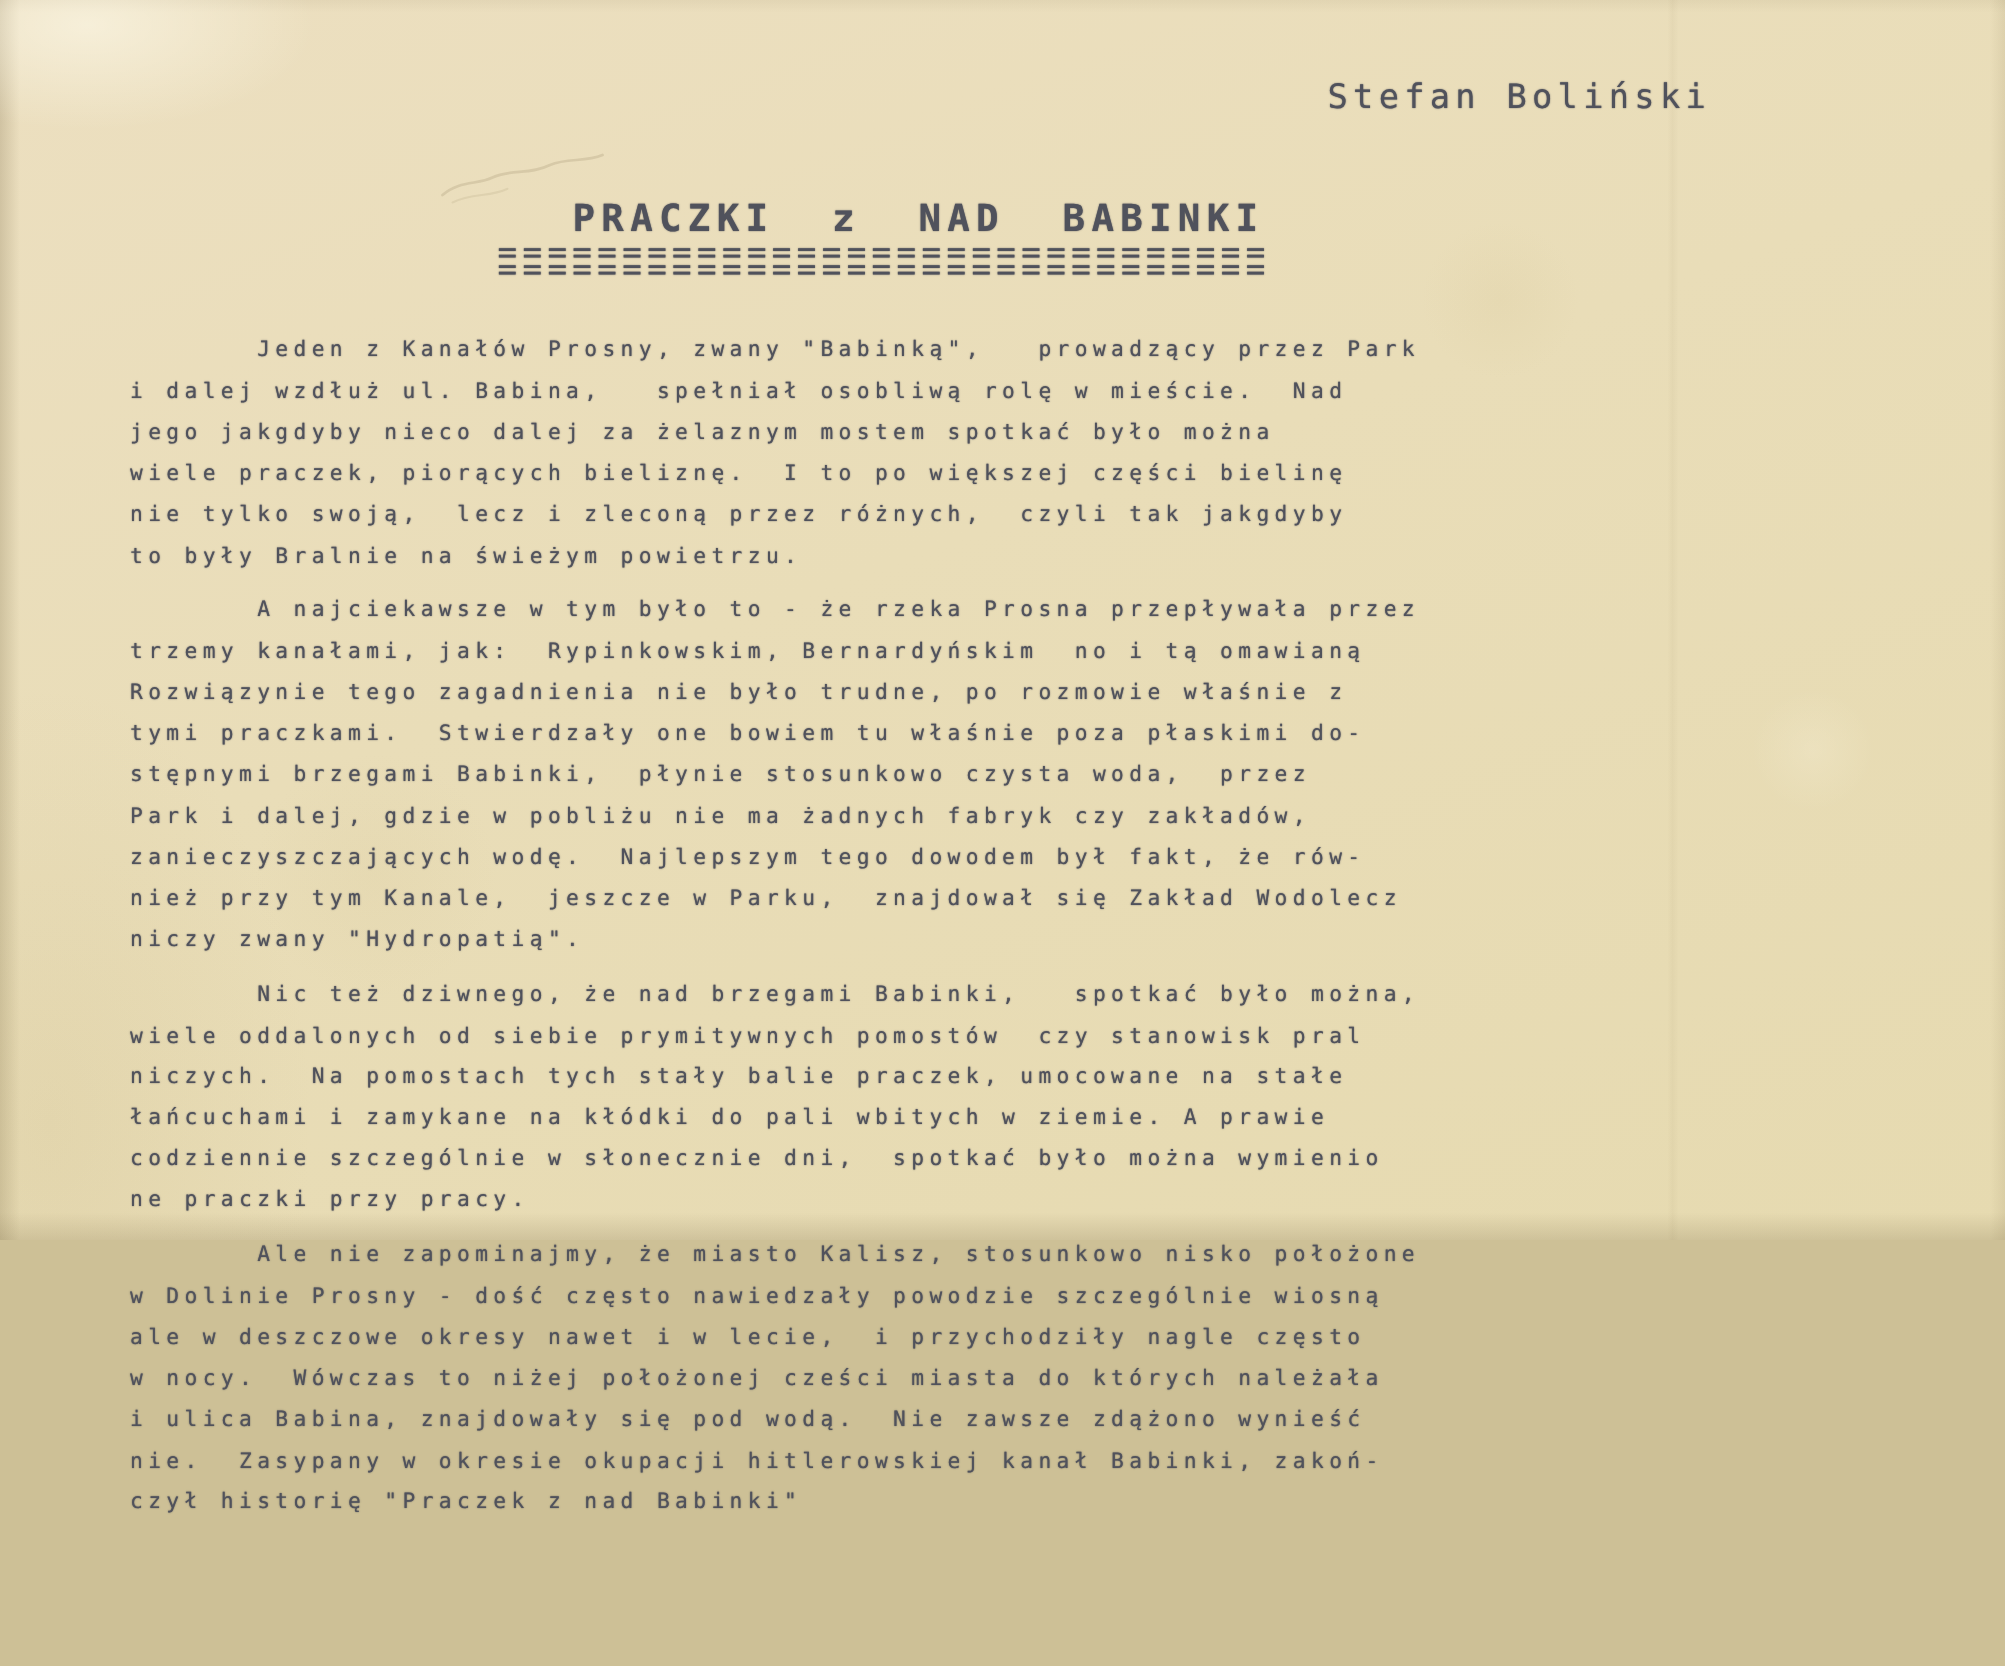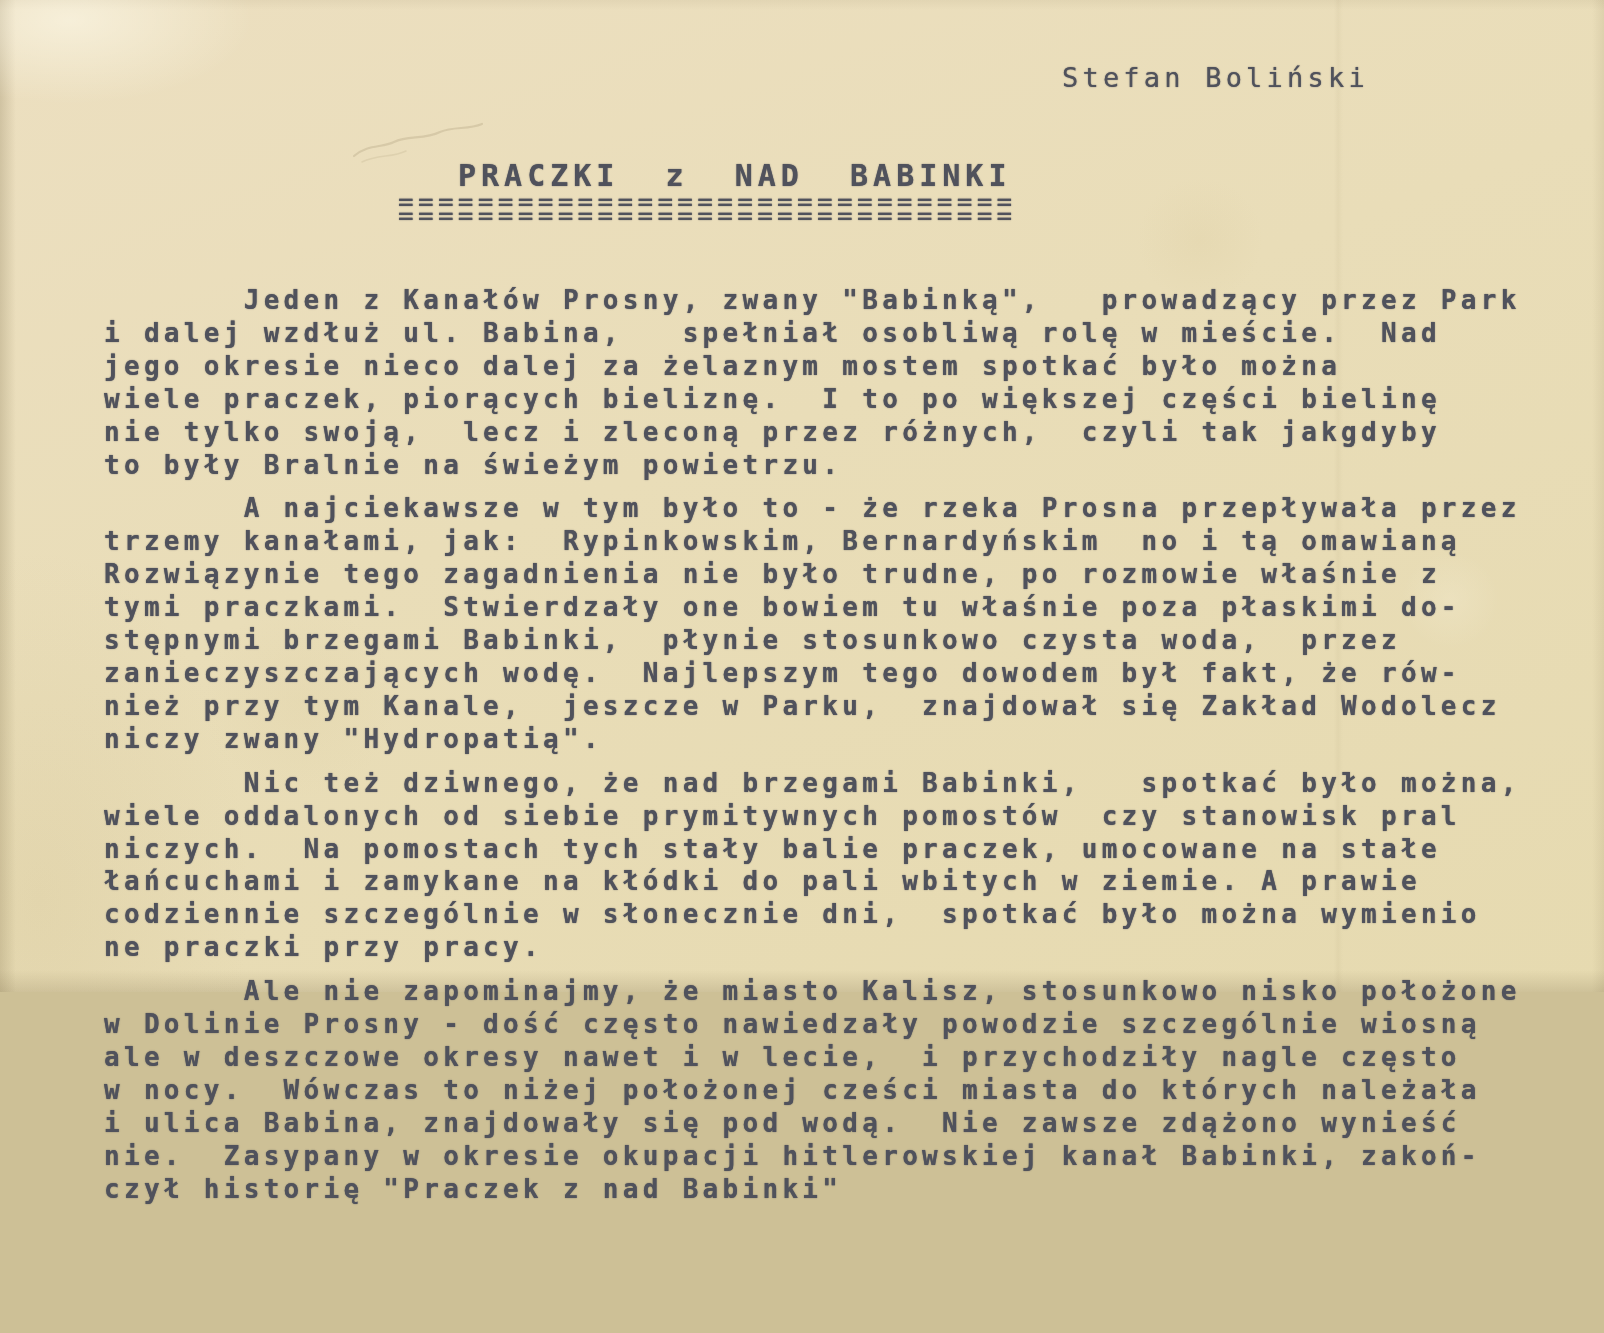--- a/index.html
+++ b/index.html
@@ -41,22 +41,22 @@
   .title {
     font-size: 30px; letter-spacing: 5px; white-space: pre;
     font-weight: bold;
   }
   .underline { margin-left: -60px; margin-top: 2px; }
   .underline .row {
     font-size: 26px; letter-spacing: 4.3px; line-height: 14px;
     height: 14px; white-space: pre; overflow: visible;
   }
   .doc-body {
-    position: absolute; left: 104px; top: 284px; width: 1460px;
-    font-size: 26px; letter-spacing: 4.3px; line-height: 32.9px; font-weight: bold;
+    position: absolute; left: 104px; top: 264px; width: 1460px;
+    font-size: 17px; letter-spacing: 4.3px; line-height: 32.9px;
   }
   .paragraph { margin: 0 0 11px 0; }
   .line { white-space: pre; }
   .pencil { position: absolute; left: 348px; top: 118px; opacity: 0.3; }
 </style>
 </head>
 <body>
 
 <div class="paper">
   <div class="texture"></div>
@@ -73,31 +73,32 @@
     <div class="underline">
       <div class="row ink">===============================</div>
       <div class="row ink">===============================</div>
     </div>
   </div>
 
   <div class="doc-body ink" id="body-text">
       <div class="paragraph">
         <div class="line">       Jeden z Kanałów Prosny, zwany "Babinką",   prowadzący przez Park</div>
         <div class="line">i dalej wzdłuż ul. Babina,   spełniał osobliwą rolę w mieście.  Nad</div>
-        <div class="line">jego okresie nieco dalej za żelaznym mostem spotkać było można</div>
+        <div class="line">jego jakgdyby nieco dalej za żelaznym mostem spotkać było można</div>
         <div class="line">wiele praczek, piorących bieliznę.  I to po większej części bielinę</div>
         <div class="line">nie tylko swoją,  lecz i zleconą przez różnych,  czyli tak jakgdyby</div>
         <div class="line">to były Bralnie na świeżym powietrzu.</div>
       </div>
       <div class="paragraph">
         <div class="line">       A najciekawsze w tym było to - że rzeka Prosna przepływała przez</div>
         <div class="line">trzemy kanałami, jak:  Rypinkowskim, Bernardyńskim  no i tą omawianą</div>
         <div class="line">Rozwiązynie tego zagadnienia nie było trudne, po rozmowie właśnie z</div>
         <div class="line">tymi praczkami.  Stwierdzały one bowiem tu właśnie poza płaskimi do-</div>
         <div class="line">stępnymi brzegami Babinki,  płynie stosunkowo czysta woda,  przez</div>
+        <div class="line">Park i dalej, gdzie w pobliżu nie ma żadnych fabryk czy zakładów,</div>
         <div class="line">zanieczyszczających wodę.  Najlepszym tego dowodem był fakt, że rów-</div>
         <div class="line">nież przy tym Kanale,  jeszcze w Parku,  znajdował się Zakład Wodolecz</div>
         <div class="line">niczy zwany "Hydropatią".</div>
       </div>
       <div class="paragraph">
         <div class="line">       Nic też dziwnego, że nad brzegami Babinki,   spotkać było można,</div>
         <div class="line">wiele oddalonych od siebie prymitywnych pomostów  czy stanowisk pral</div>
         <div class="line">niczych.  Na pomostach tych stały balie praczek, umocowane na stałe</div>
         <div class="line">łańcuchami i zamykane na kłódki do pali wbitych w ziemie. A prawie</div>
         <div class="line">codziennie szczególnie w słonecznie dni,  spotkać było można wymienio</div>

